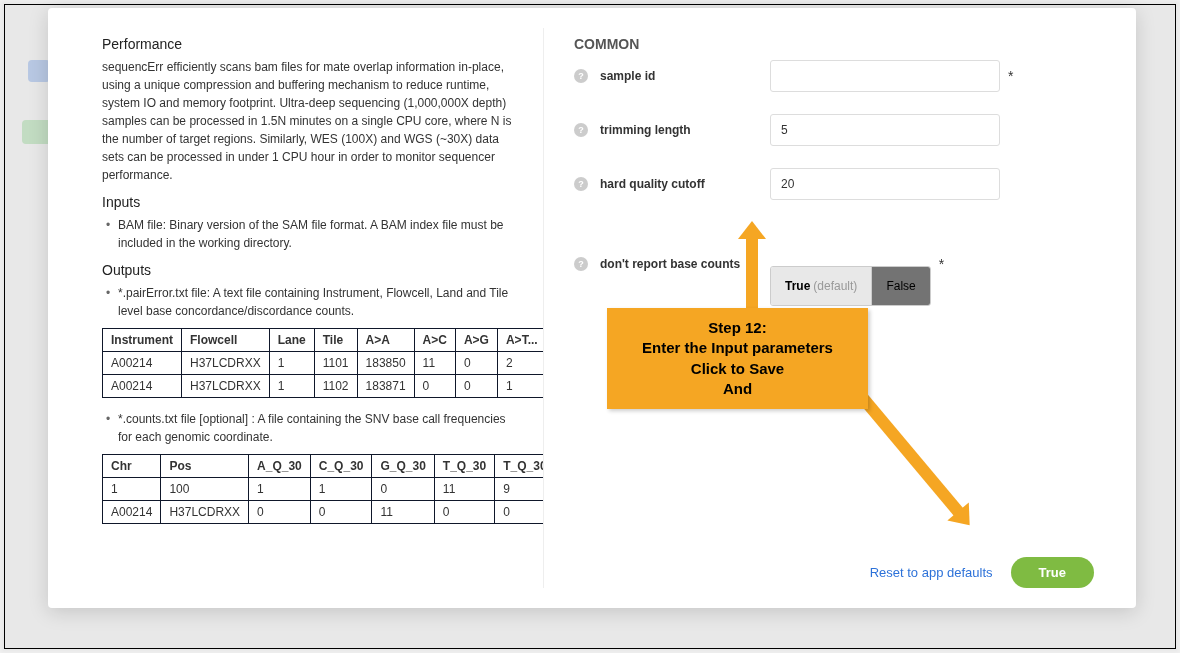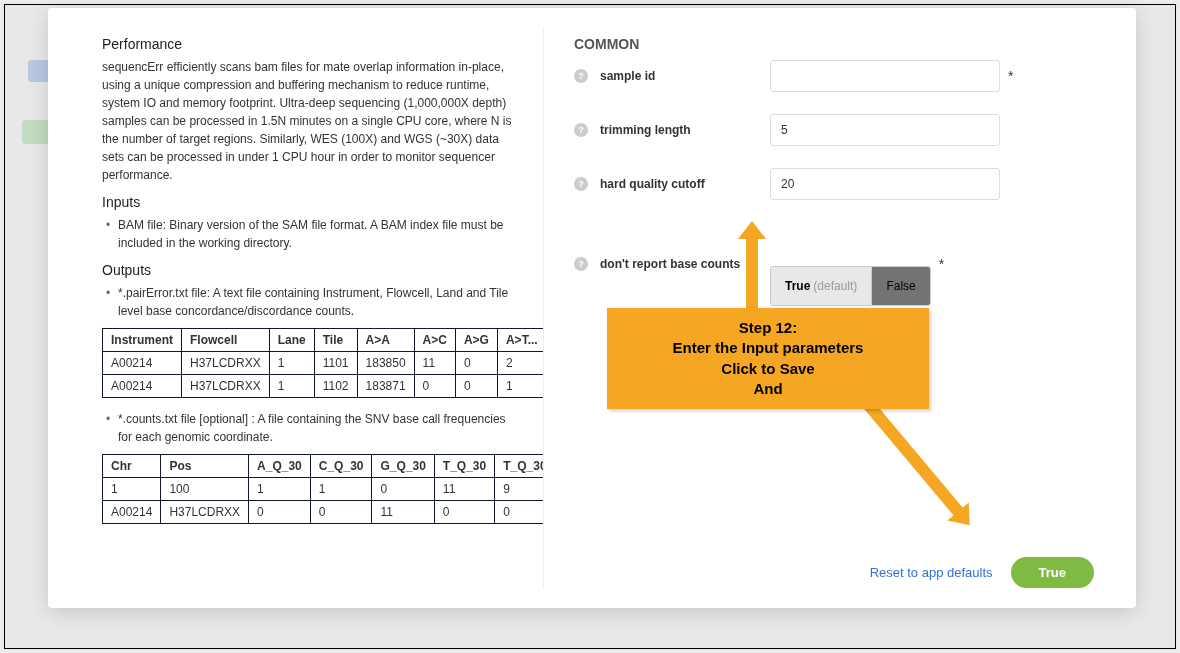--- a/index.html
+++ b/index.html
@@ -184,21 +184,21 @@
   font-size: 13px;
   font-weight: 600;
   cursor: pointer;
 }
 
 
 .callout {
   position: absolute;
   left: 607px;
   top: 308px;
-  width: 322px;
+  width: 261px;
   background: #f5a623;
   color: #000;
   padding: 10px 14px;
   font-size: 15px;
   font-weight: 700;
   text-align: center;
   line-height: 1.35;
   z-index: 10;
   box-shadow: 2px 2px 4px rgba(0,0,0,0.2);
 }

